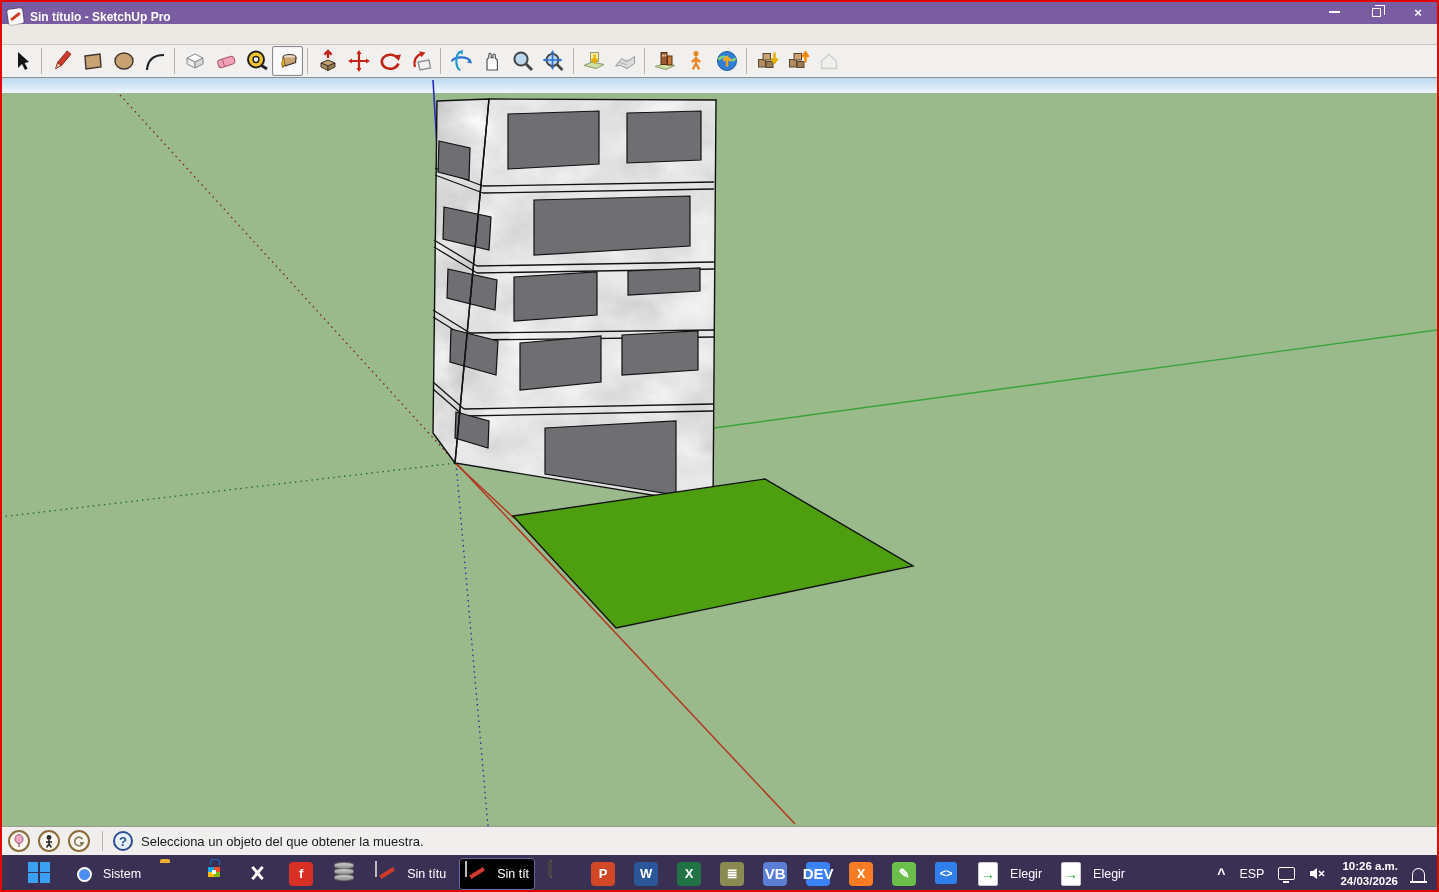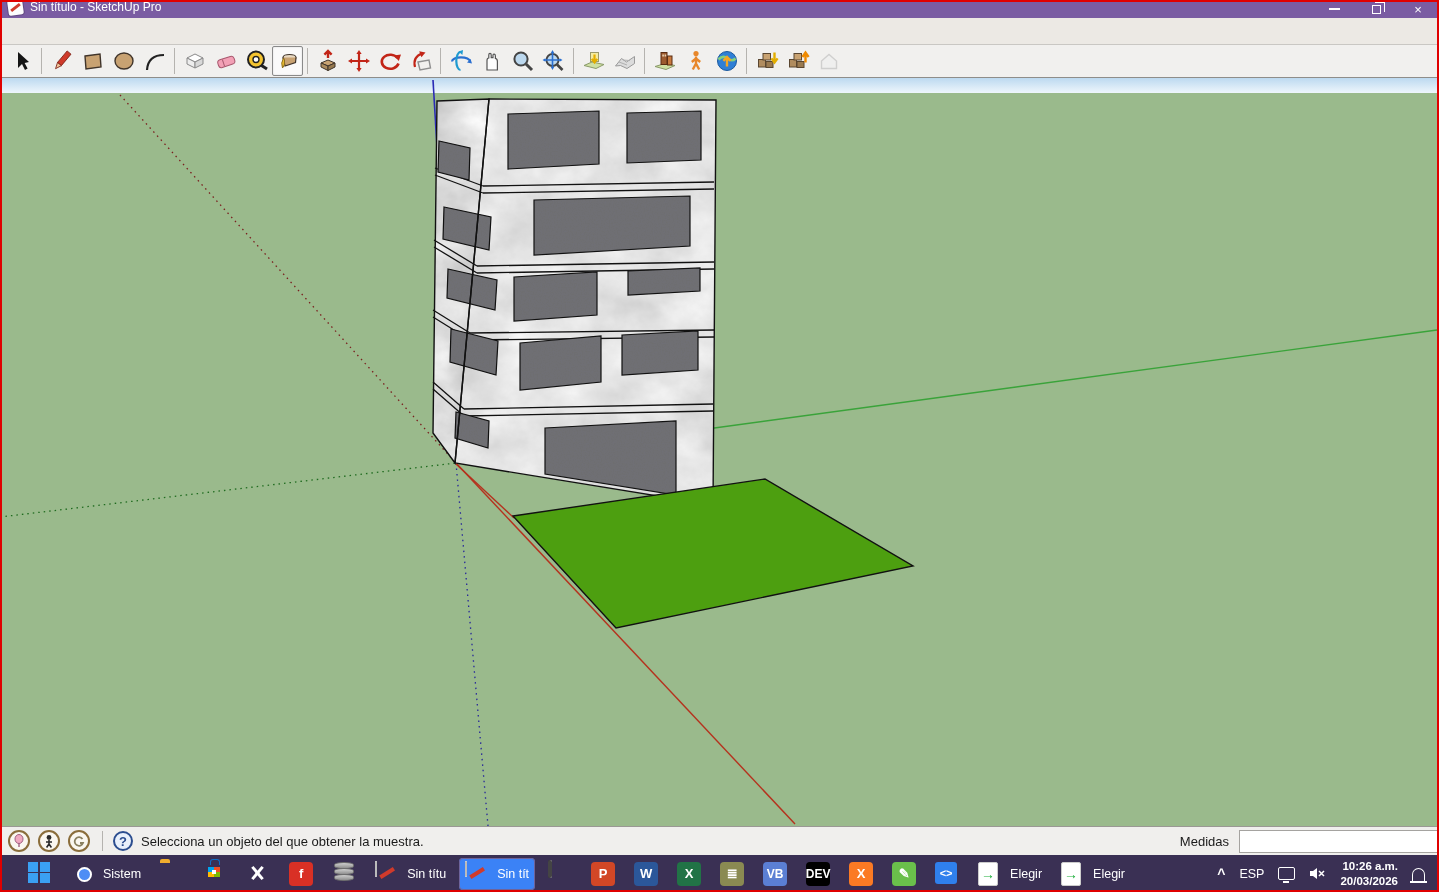--- a/index.html
+++ b/index.html
@@ -1,22 +1,22 @@
 <!DOCTYPE html>
 <html style="--titlebar: #7a5ca2; --taskbar: #3a3054; --ground: #9aba8c;"><head>
 <meta charset="utf-8">
 <style>
   * { margin:0; padding:0; box-sizing:border-box; }
   html,body { width:1439px; height:892px; overflow:hidden; font-family:"Liberation Sans",sans-serif; background:#000; }
   #screen { position:relative; width:1439px; height:892px; background:#ece9e4; }
   #red-frame { position:absolute; inset:0; border:2px solid #e00000; pointer-events:none; z-index:60; }
 
   
-  #titlebar { position:absolute; left:0; top:0; width:100%; height:18px; background:var(--titlebar,#7a5ca2);
-    display:flex; align-items:flex-start; color:#fff; font-size:12px; }
+  #titlebar { position:absolute; left:0; top:0; width:100%; height:24px; background:var(--titlebar,#7a5ca2);
+    display:flex; align-items:flex-end; color:#fff; font-size:12px;font-weight:bold; }
   #titlebar .app-icon { width:15px; height:15px; margin:0 7px 0 8px; background:#fdfdfd; transform:rotate(-8deg);
     position:relative; border-radius:2px; box-shadow:0 0 0 1px #00000033; }
   #titlebar .app-icon::after { content:""; position:absolute; left:2px; top:6px; width:11px; height:3px;
     background:#d03a2b; transform:rotate(-30deg); }
   #win-controls { margin-left:auto; display:flex; height:100%; }
   .win-btn { width:42px; height:100%; display:flex; align-items:center; justify-content:center; color:#fff; font-size:13px; }
   .win-btn .min-g { width:11px; height:1.5px; background:#fff; display:block; }
   .win-btn .rst-g { width:9px; height:9px; border:1.2px solid #fff; position:relative; display:block; }
   .win-btn .rst-g::before { content:""; position:absolute; left:2px; top:-4px; width:9px; height:9px; border:1.2px solid #fff; border-left:none; border-bottom:none; }
 
@@ -47,21 +47,21 @@
     color:#2b4d8f; font-weight:bold; font-size:13px; display:flex; align-items:center; justify-content:center; margin-right:8px; }
   #status-right { margin-left:auto; display:flex; align-items:center; height:100%; }
   #measure-label { margin-right:10px; }
   #measure-input { width:200px; height:23px; border:1px solid #a5a3a0; background:#fff; font-size:13px; padding:0 4px; }
 
   
   #taskbar { position:absolute; left:0; top:855px; width:100%; height:37px; background:var(--taskbar,#3a3054);
     display:flex; align-items:center; color:#fff; }
   #task-items { display:flex; align-items:center; gap:7px; padding-left:22px; }
   .task-item { display:flex; align-items:center; gap:8px; padding:4px 6px; border-radius:4px; font-size:12.5px; color:#fff; }
-  .task-item.active { background:#3b82f6; box-shadow:inset 0 0 0 1px #6e639a; }
+  .task-item.active { background:#000000; box-shadow:inset 0 0 0 1px #6e639a; }
   .tb-ic { width:24px; height:24px; position:relative; flex:0 0 auto; }
   .badge { width:24px; height:24px; border-radius:4px; display:flex; align-items:center; justify-content:center;
     color:#fff; font-weight:bold; font-size:12px; }
   #tray { margin-left:auto; display:flex; align-items:center; gap:14px; padding-right:14px; font-size:12.5px; }
   #tray .clock { text-align:right; font-size:11.5px; line-height:1.25;font-weight:bold; }
   .start-grid { width:22px; height:22px; display:grid; grid-template-columns:10px 10px; grid-template-rows:10px 10px; gap:1.5px; }
   .start-grid span { background:#3aa0f3; }
   .chrome-ic { width:22px; height:22px; border-radius:50%;
     background:conic-gradient(from -40deg,#ea4335 0 33%,#34a853 0 66%,#fbbc05 0 100%); position:relative; }
   .chrome-ic::after { content:""; position:absolute; left:5.5px; top:5.5px; width:11px; height:11px; border-radius:50%;
@@ -425,24 +425,20 @@
         </svg>
     </span>
     <span class="status-circle">
       <svg width="14" height="14">
           <path d="M10.5 5 A4.3 4.3 0 1 0 11 9 L8 9" fill="none" stroke="#8a8060" stroke-width="1.8"></path>
         </svg>
     </span>
     <span class="status-sep"></span>
     <span class="help-circle">?</span>
     <span>Selecciona un objeto del que obtener la muestra.</span>
-    <div id="status-right">
-      <span id="measure-label">Medidas</span>
-      <input id="measure-input" value="" style="">
-    </div>
   </div>
 
   <div id="taskbar">
     <div id="task-items">
         <span class="task-item">
           <span class="tb-ic">
             <span class="start-grid">
               <span></span>
               <span></span>
               <span></span>
@@ -497,26 +493,26 @@
             <span class="badge" style="background:#217346;font-size:13px">X</span>
           </span>
         </span>
         <span class="task-item">
           <span class="tb-ic">
             <span class="badge" style="background:#8a8a52;font-size:13px">≣</span>
           </span>
         </span>
         <span class="task-item">
           <span class="tb-ic">
-            <span class="badge" style="background:#5b7fd4;font-size:12px">VB</span>
-          </span>
-        </span>
-        <span class="task-item">
-          <span class="tb-ic">
-            <span class="badge" style="background:#000000;font-size:12px">DEV</span>
+            <span class="badge" style="background:#5b7fd4;font-size:15px">VB</span>
+          </span>
+        </span>
+        <span class="task-item">
+          <span class="tb-ic">
+            <span class="badge" style="background:#3b82f6;font-size:15px">DEV</span>
           </span>
         </span>
         <span class="task-item">
           <span class="tb-ic">
             <span class="badge" style="background:#fb7a24;font-size:13px">X</span>
           </span>
         </span>
         <span class="task-item">
           <span class="tb-ic">
             <span class="badge" style="background:#6abf4b;font-size:13px">✎</span>
@@ -543,20 +539,20 @@
     <div id="tray">
       <span class="chevron">^</span>
       <span>ESP</span>
       <span class="monitor-ic"></span>
       <svg width="17" height="15">
         <polygon points="1,5 4,5 8,2 8,13 4,10 1,10" fill="#fff"></polygon>
         <path d="M10 5 L15 10 M15 5 L10 10" stroke="#fff" stroke-width="1.5"></path>
       </svg>
       <div class="clock">
         <div>10:26 a.m.</div>
-        <div>20/03/2026</div>
+        <div>24/03/2026</div>
       </div>
       <span class="bell-ic"></span>
     </div>
   </div>
 
   <div id="red-frame"></div>
 </div>
 
 </body></html>

